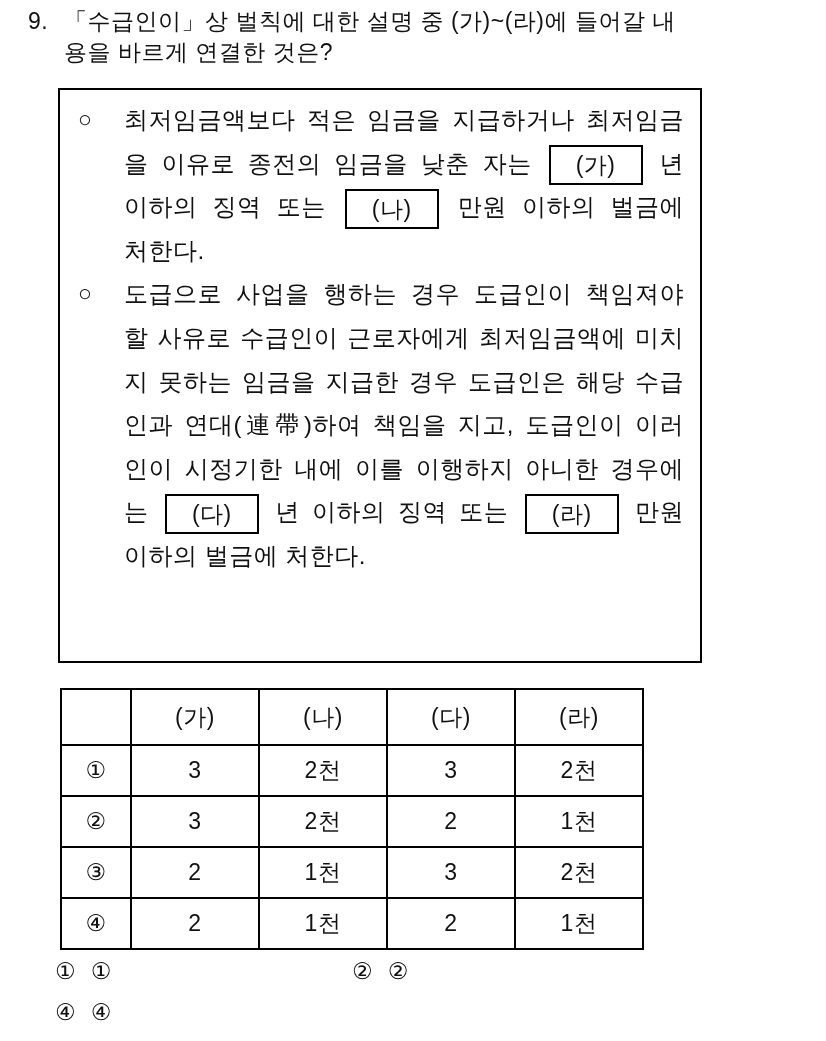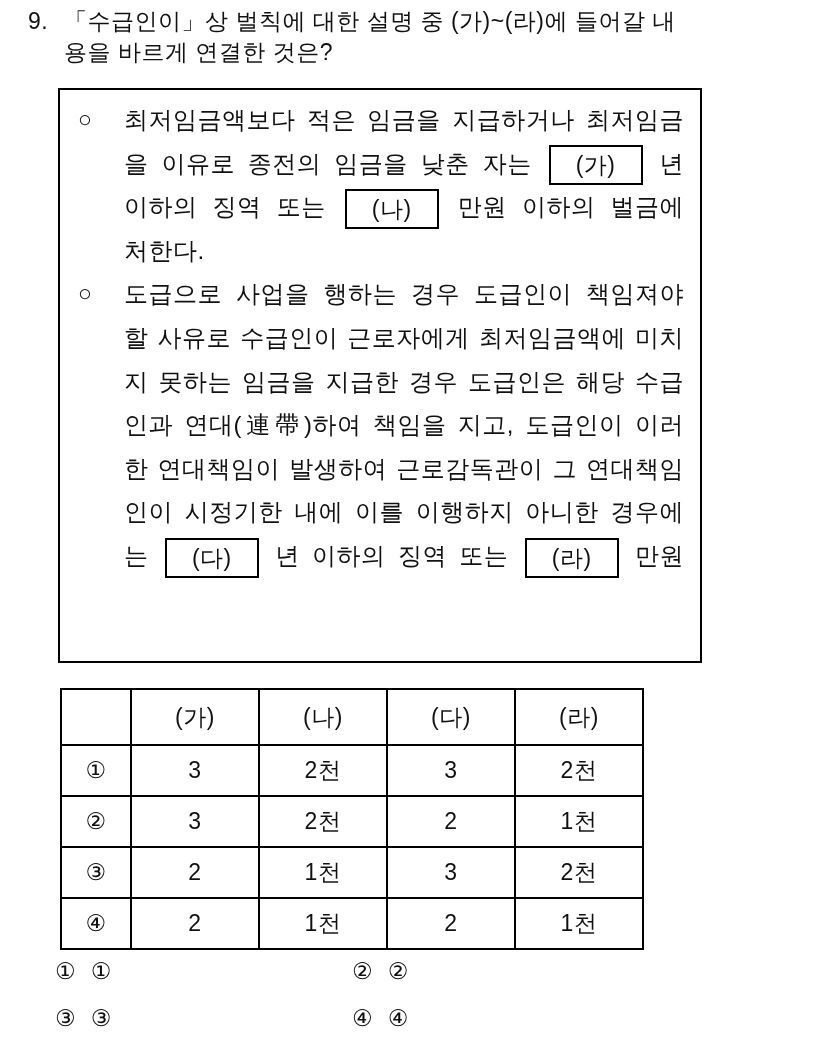--- a/index.html
+++ b/index.html
@@ -46,21 +46,21 @@
   .answer-table td,.answer-table th{
     border:2px solid #000;text-align:center;vertical-align:middle;
     font-weight:normal;padding:0;
   }
   .answer-table thead th{height:54px;}
   .answer-table tbody td{height:49px;}
   
   .choices{
     position:absolute;left:55px;top:956px;width:480px;
     display:grid;grid-template-columns:297px auto;
-    row-gap:17px;font-size:23px;line-height:30px;
+    row-gap:11px;font-size:23px;line-height:30px;
   }
   .choice-item{white-space:nowrap;}
   .choice-value{margin-left:15px;}
 </style>
 </head>
 <body>
 
 <div id="page">
 
   <div class="question">
@@ -73,23 +73,23 @@
 
   <div class="passage-box">
       <div class="p-line fill"><span class="p-bullet">○</span>최저임금액보다 적은 임금을 지급하거나 최저임금</div>
       <div class="p-line fill">을 이유로 종전의 임금을 낮춘 자는 <span class="blank-box">(가)</span> 년</div>
       <div class="p-line fill">이하의 징역 또는 <span class="blank-box">(나)</span> 만원 이하의 벌금에</div>
       <div class="p-line">처한다.</div>
       <div class="p-line fill"><span class="p-bullet">○</span>도급으로 사업을 행하는 경우 도급인이 책임져야</div>
       <div class="p-line fill">할 사유로 수급인이 근로자에게 최저임금액에 미치</div>
       <div class="p-line fill">지 못하는 임금을 지급한 경우 도급인은 해당 수급</div>
       <div class="p-line fill">인과 연대(連帶)하여 책임을 지고, 도급인이 이러</div>
-      <div class="p-line fill">한 연대책임이 발생하여 근로감독관이 그 연대책임</div>
       <div class="p-line fill">인이 시정기한 내에 이를 이행하지 아니한 경우에</div>
       <div class="p-line fill">는 <span class="blank-box">(다)</span> 년 이하의 징역 또는 <span class="blank-box">(라)</span> 만원</div>
+      <div class="p-line">이하의 벌금에 처한다.</div>
     </div>
 
   <table class="answer-table">
     <colgroup>
         <col style="width: 70px;">
         <col style="width: 128px;">
         <col style="width: 128px;">
         <col style="width: 128px;">
         <col style="width: 128px;">
       </colgroup>
@@ -130,17 +130,16 @@
           <td>1천</td>
           <td>2</td>
           <td>1천</td>
         </tr>
       </tbody>
   </table>
 
   <div class="choices">
       <div class="choice-item"><span class="choice-marker">①</span><span class="choice-value">①</span></div>
       <div class="choice-item"><span class="choice-marker">②</span><span class="choice-value">②</span></div>
-      <div class="choice-item"><span class="choice-marker">③</span><span class="choice-value">③</span></div>
       <div class="choice-item"><span class="choice-marker">④</span><span class="choice-value">④</span></div>
     </div>
 
 </div>
 
 </body></html>

